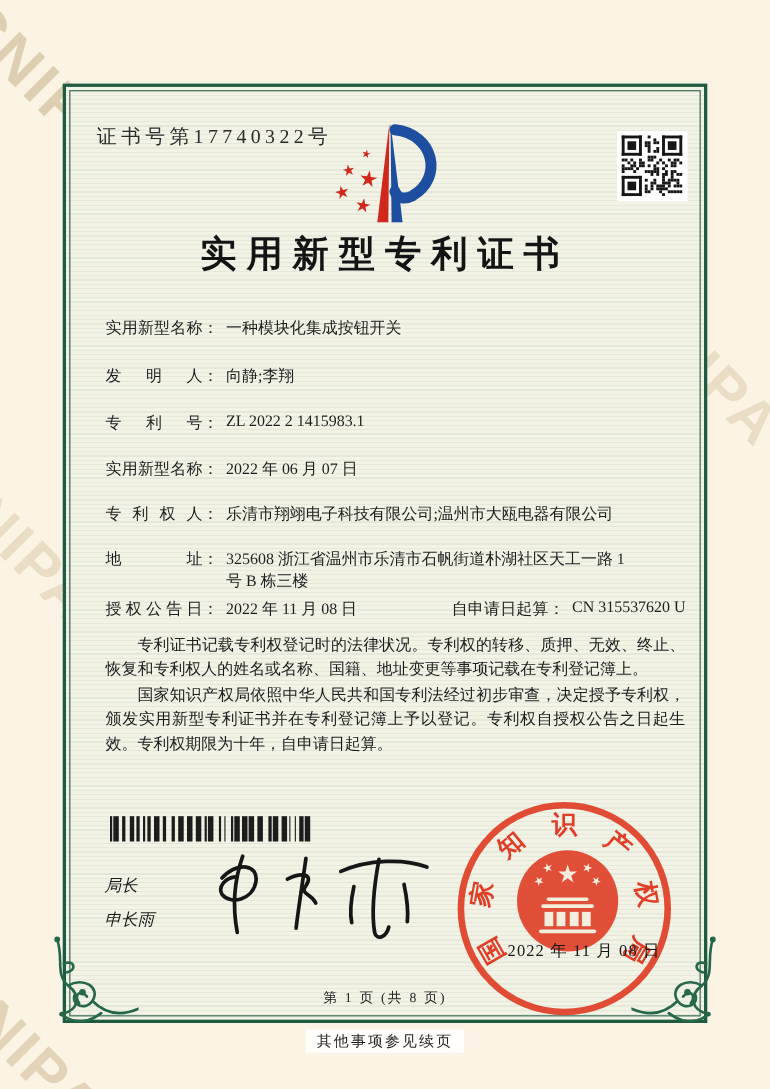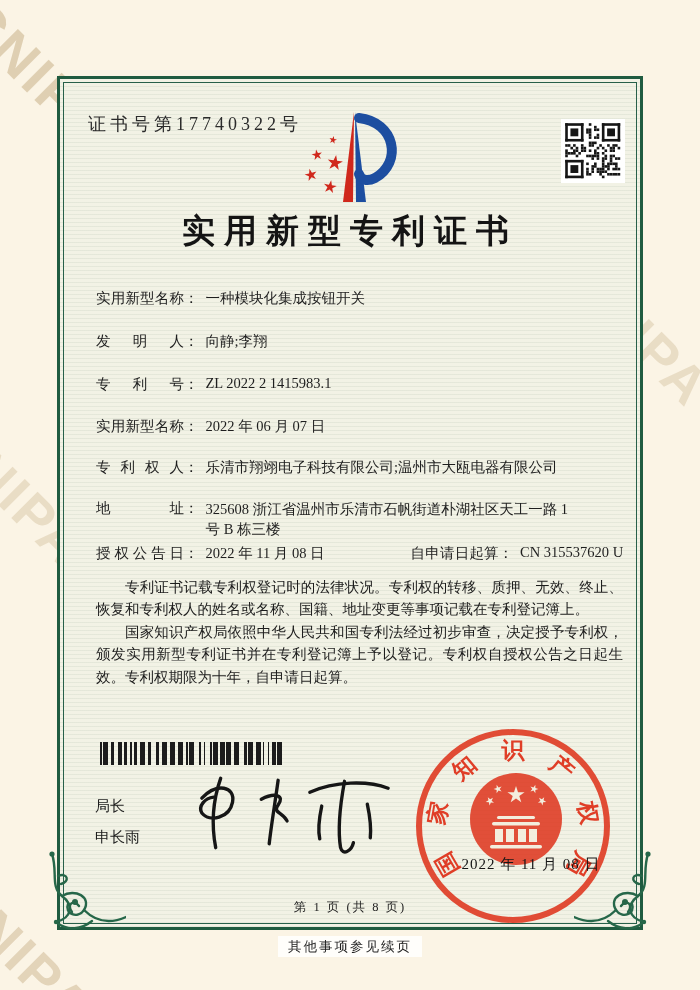--- a/index.html
+++ b/index.html
@@ -51,21 +51,21 @@
   .fcolon{display:inline-block; margin-right:7px;}
   .fvalue{display:inline-block;}
   .fvalue .vline{line-height:20px;}
   .fpair2{margin-left:86px; display:flex;}
   
   .paras{position:absolute; z-index:3; left:96px; top:576px; width:527px;
     font-size:14.5px; line-height:22.4px; text-align:justify; color:#1c1c1c;}
   .paras p{margin:0; text-indent:2em;}
   
   .barcode{position:absolute; z-index:3; left:100px; top:742px; width:188px; height:23px; display:flex; align-items:stretch;}
-  .signatory{position:absolute; z-index:3; left:95px; top:791px; font-size:15px; line-height:31px; color:#1b1b1b;}
+  .signatory{position:absolute; z-index:3; left:95px; top:791px; font-size:15px; line-height:31px; color:#1b1b1b;font-style:italic;}
   .signature{position:absolute; z-index:3; left:183px; top:768px; width:218px; height:92px;}
   .seal{
     position:absolute; z-index:3; left:416px; top:729px; width:194px; height:194px;
     border:6px solid rgba(222,52,28,0.88); border-radius:50%;
     box-sizing:border-box;
   }
   .seal-char{
     position:absolute; left:50%; top:50%;
     font-size:23px; font-weight:bold; color:rgba(222,52,28,0.95);
     transform-origin:center;

